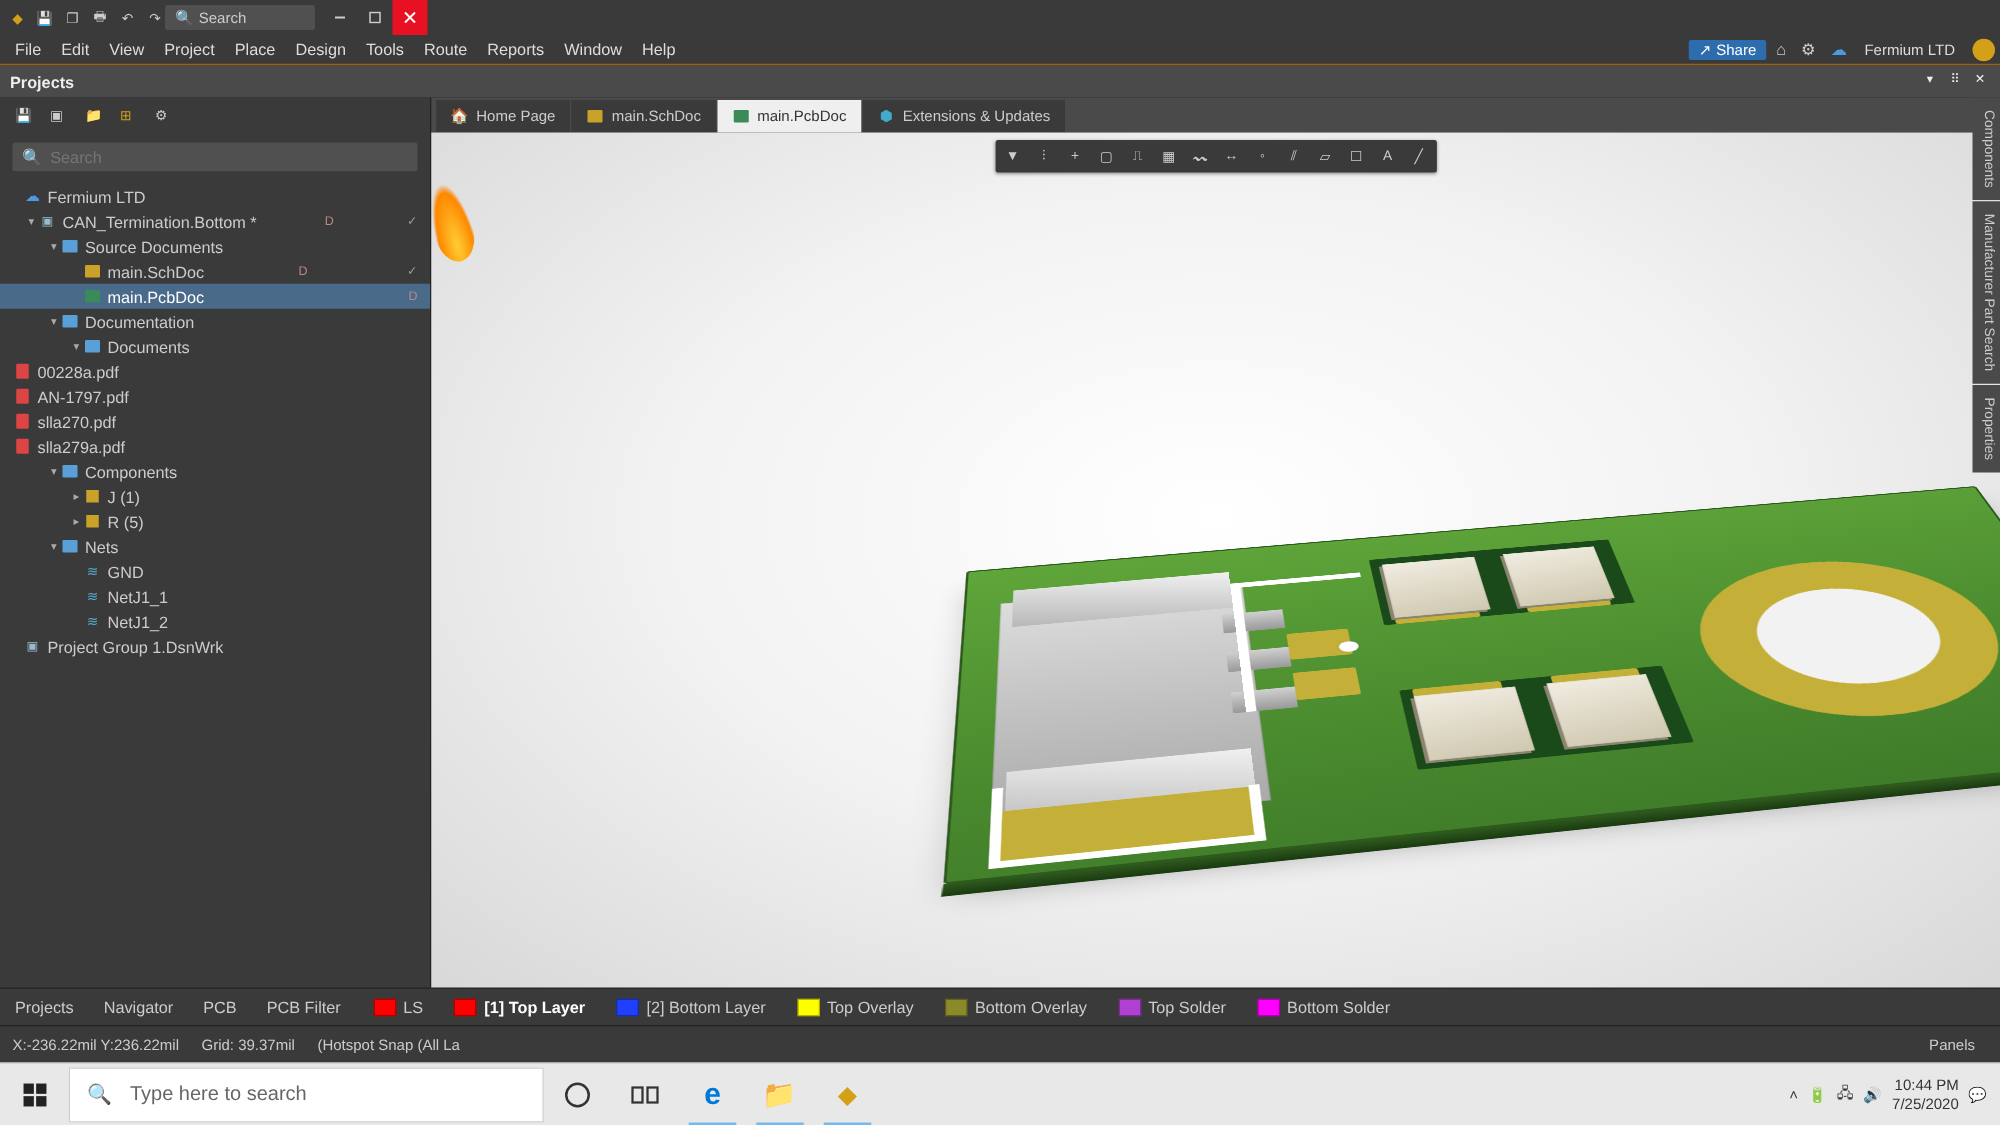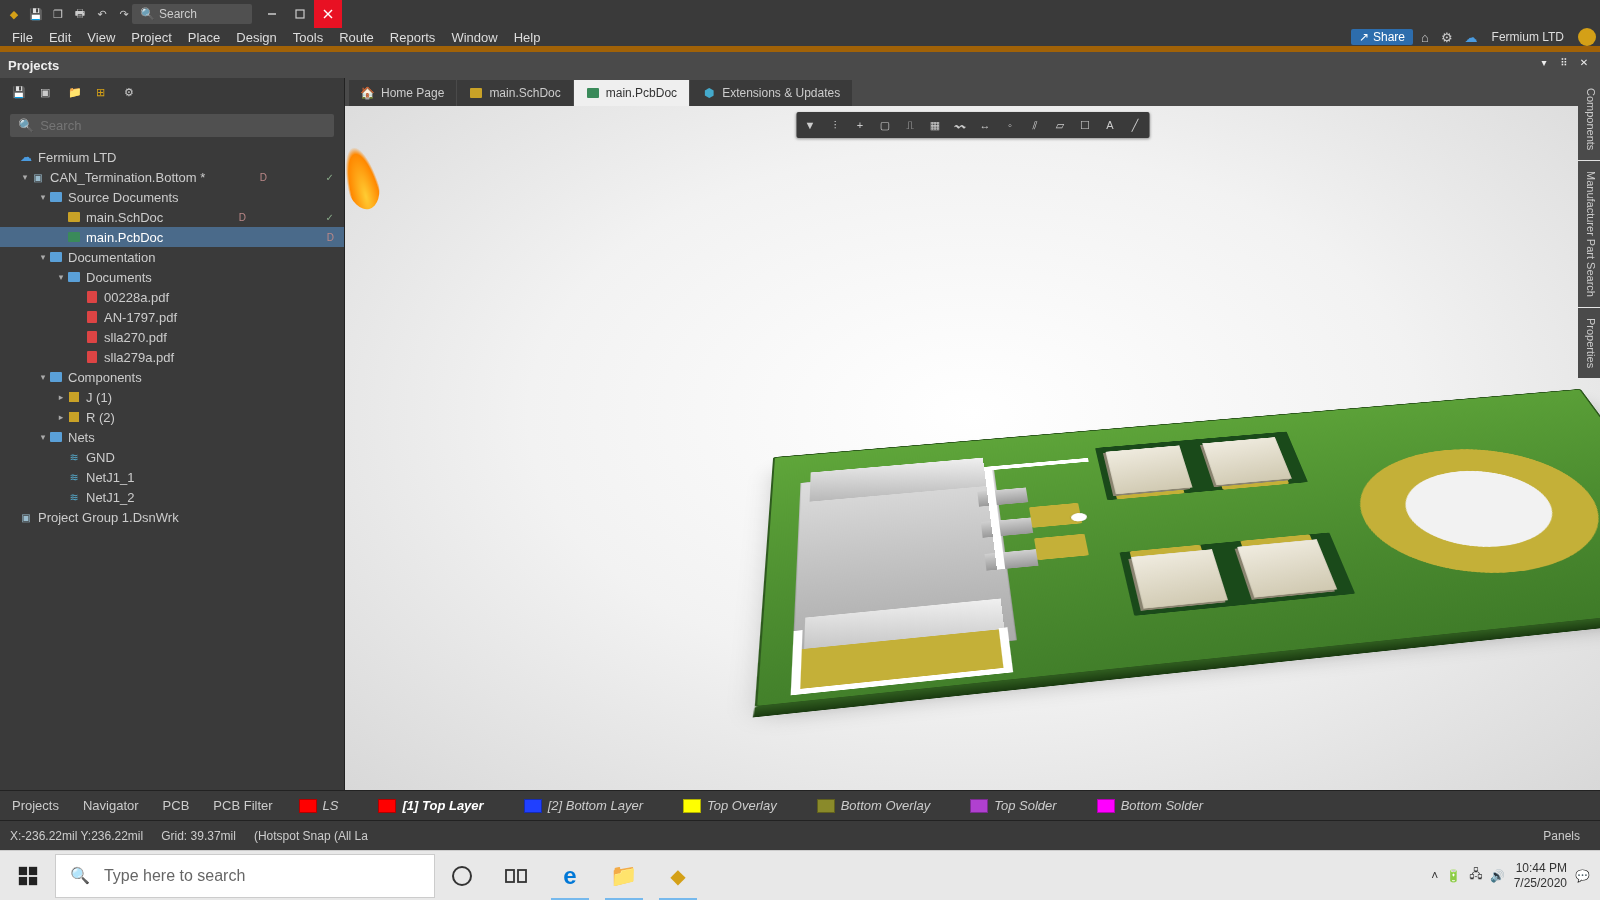--- a/index.html
+++ b/index.html
@@ -9,21 +9,21 @@
 .titlebar { height:28px; background:#3a3a3a; display:flex; align-items:center; }
 .titlebar .tb-left { display:flex; align-items:center; gap:6px; padding-left:6px; }
 .tb-icon { width:16px; height:16px; display:inline-flex; align-items:center; justify-content:center; font-size:11px; }
 .tb-center { flex:1; text-align:center; color:#e0e0e0; font-size:13px; }
 .tb-search { background:#505050; border-radius:2px; padding:2px 8px; margin-right:6px; display:flex; align-items:center; gap:4px; color:#ccc; width:120px; height:20px; font-size:12px; }
 .tb-wbtn { width:28px; height:28px; display:flex; align-items:center; justify-content:center; }
 .tb-wbtn.close { background:#e81123; color:#fff; font-weight:bold; }
 .tb-wbtn svg { width:10px; height:10px; }
 
 
-.menubar { height:24px; background:#3a3a3a; display:flex; align-items:center; padding:0 4px; border-bottom:6px solid #a16207; }
+.menubar { height:24px; background:#3a3a3a; display:flex; align-items:center; padding:0 4px; border-bottom:1px solid #a16207; }
 .menubar .mitem { padding:2px 8px; color:#ddd; cursor:default; }
 .menubar .right { margin-left:auto; display:flex; align-items:center; gap:4px; }
 .share-btn { background:#2d6dad; color:#fff; padding:1px 8px; border-radius:2px; font-size:12px; display:flex; gap:4px; align-items:center;}
 .user-chip { color:#ddd; padding:0 6px; font-size:12px; }
 .avatar { width:18px; height:18px; border-radius:50%; background:#d4a017; display:inline-block; margin-left:4px; vertical-align:middle; }
 
 
 .projects-hdr { height:26px; background:#4a4a4a; display:flex; align-items:center; padding:0 8px; color:#eee; }
 .projects-hdr .pspacer { flex:1; }
 .projects-hdr .pbtn { width:16px; height:16px; margin-left:4px; font-size:10px; text-align:center; }
@@ -35,21 +35,21 @@
 .lp-toolbar .i { width:16px; height:16px; font-size:11px; color:#ccc; }
 .lp-search { margin:4px 10px; background:#505050; border-radius:2px; padding:4px 8px; display:flex; align-items:center; gap:6px; color:#aaa; }
 .lp-search input { background:transparent; border:none; outline:none; color:#ccc; flex:1; font-size:13px; }
 .tree { flex:1; overflow:auto; padding-top:6px; }
 .tree-row { display:flex; align-items:center; height:20px; padding-right:6px; white-space:nowrap; }
 .tree-row .twisty { width:10px; font-size:9px; color:#aaa; text-align:center; }
 .tree-row .ticon { width:16px; height:14px; margin-right:4px; display:inline-flex; align-items:center; justify-content:center; font-size:10px; }
 .tree-row.selected { background:#4a6a8a; color:#fff; }
 .tree-row .badge { margin-left:auto; font-size:10px; color:#8a8; padding:0 4px; }
 .tree-row .badge2 { font-size:10px; color:#b88; padding:0 4px; }
-.ind0{padding-left:8px}.ind1{padding-left:20px}.ind2{padding-left:38px}.ind3{padding-left:56px}.ind4{padding-left:74px}
+.ind0{padding-left:8px}.ind1{padding-left:20px}.ind2{padding-left:38px}.ind3{padding-left:56px}.ind4{}
 
 .folder-ico { width:12px; height:10px; background:#5aa0d8; border-radius:1px; }
 .pdf-ico { width:10px; height:12px; background:#d44; border-radius:1px; }
 .sch-ico { width:12px; height:10px; background:#c9a227; border-radius:1px; }
 .pcb-ico { width:12px; height:10px; background:#3a8a5a; border-radius:1px; }
 .cloud-ico { color:#4a9be0; font-size:12px; }
 .comp-ico{width:10px;height:10px;background:#c9a227}
 .net-ico{color:#5ac;font-size:11px}
 
 
@@ -79,21 +79,21 @@
 .dot{position:absolute;width:16px;height:16px;border-radius:50%;background:#fff;box-shadow:0 0 2px rgba(0,0,0,.3);}
 .flame{position:absolute;left:0px;top:40px;width:32px;height:64px;background:radial-gradient(ellipse at 50% 80%,#ffcc33 0%,#ff8800 60%,transparent 70%);border-radius:50% 50% 50% 50%/60% 60% 40% 40%;transform:rotate(-15deg);}
 
 
 .rightrails{position:absolute;right:0;top:78px;width:22px;display:flex;flex-direction:column;gap:1px;}
 .rail{background:#4a4a4a;color:#ccc;writing-mode:vertical-rl;text-orientation:mixed;padding:10px 3px;font-size:11px;text-align:center;}
 
 
 .bottomTabs { height:30px; background:#3a3a3a; display:flex; align-items:center; border-top:1px solid #222; }
 .bt-item { padding:4px 12px; color:#ccc; }
-.layerbar { display:flex; align-items:center; margin-left:4px; gap:20px; flex:1;font-style:italic; }
+.layerbar { display:flex; align-items:center; margin-left:4px; gap:5px; flex:1; }
 .layer { display:flex; align-items:center; gap:6px; padding:0 10px; height:30px; }
 .layer.active{ color:#fff; font-weight:bold; }
 .swatch{width:18px;height:14px;border:1px solid rgba(0,0,0,.3);}
 
 
 .statusbar{height:30px;background:#3a3a3a;border-top:1px solid #222;display:flex;align-items:center;padding:0 10px;font-size:12px;color:#ccc;}
 .statusbar .sp{flex:1}
 .statusbar .panelsbtn{padding:2px 10px}
 
 
@@ -270,21 +270,21 @@
           <span class="ticon">
             <span class="comp-ico"></span>
           </span>
           <span>J (1)</span>
         </div>
         <div class="tree-row ind3">
           <span class="twisty">▸</span>
           <span class="ticon">
             <span class="comp-ico"></span>
           </span>
-          <span>R (2)</span>
+          <span>R (5)</span>
         </div>
         <div class="tree-row ind2">
           <span class="twisty">▾</span>
           <span class="ticon">
             <span class="folder-ico"></span>
           </span>
           <span>Nets</span>
         </div>
         <div class="tree-row ind3">
           <span class="twisty"></span>

